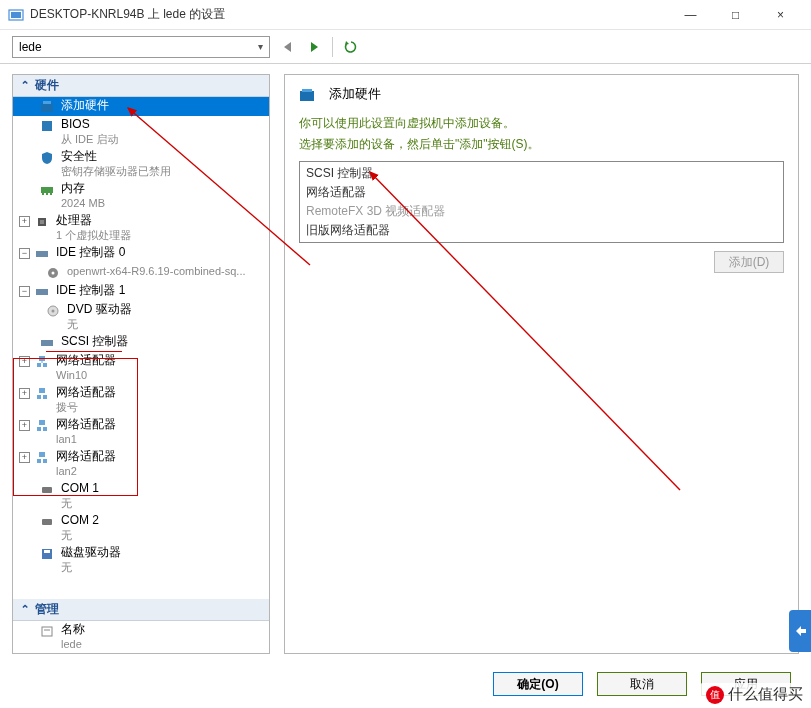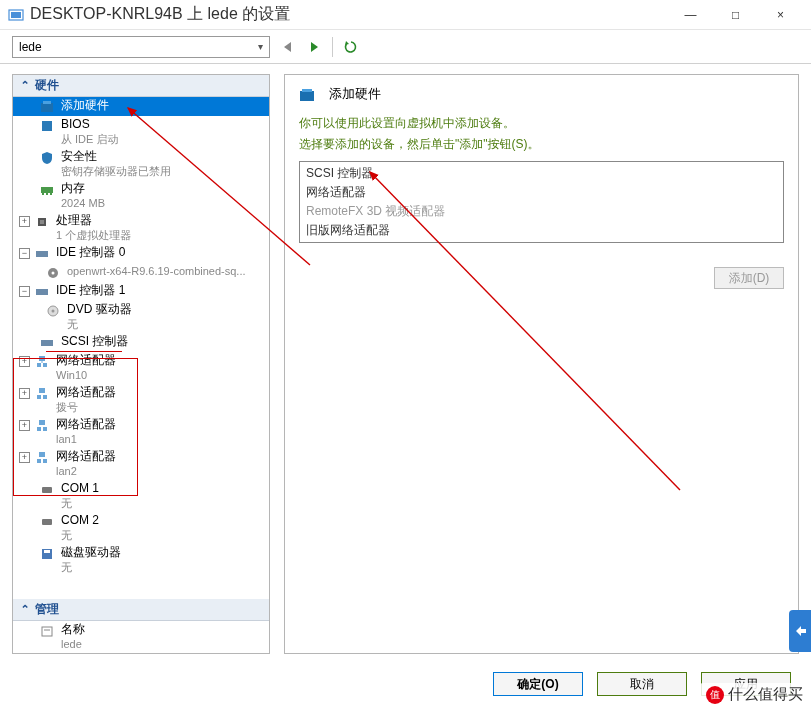--- a/index.html
+++ b/index.html
@@ -1,19 +1,19 @@
 <!DOCTYPE html>
 <html><head>
 <meta charset="utf-8">
 <style>
 * { box-sizing: border-box; margin: 0; padding: 0; font-family: "Microsoft YaHei", "Segoe UI", sans-serif; font-size: 12px; }
 body { background: #fff; width: 811px; height: 708px; overflow: hidden; position: relative; }
 .titlebar { height: 30px; display: flex; align-items: center; padding: 0 8px; border-bottom: 1px solid #e5e5e5; }
 .titleicon { width: 16px; height: 16px; margin-right: 6px; }
-.title-text { flex: 1; color: #333; font-size: 16px; }
+.title-text { flex: 1; color: #333; font-size: 12px; }
 .win-controls { display: flex; }
 .win-btn { width: 45px; height: 29px; display: flex; align-items: center; justify-content: center; color: #333; cursor: pointer; }
 .toolbar { height: 34px; display: flex; align-items: center; padding: 4px 12px; gap: 10px; border-bottom: 1px solid #d0d0d0; }
 .combo { width: 258px; height: 22px; border: 1px solid #999; background: #fff; display: flex; align-items: center; padding: 0 6px; justify-content: space-between; }
 .combo-arrow { color: #555; font-size: 10px; }
 .nav-btn { width: 16px; height: 16px; display: flex; align-items: center; justify-content: center; cursor: pointer; }
 .main { display: flex; height: 590px; padding: 10px 12px 0 12px; gap: 14px; }
 .left-panel { width: 258px; border: 1px solid #b5b5b5; background: #fff; display: flex; flex-direction: column; }
 .section-header { background: #e8eef5; border-bottom: 1px solid #c8d0da; display: flex; align-items: center; height: 22px; padding: 0 6px; color: #205090; font-weight: bold; cursor: pointer; }
 .chevron { width: 12px; display: inline-block; text-align: center; color: #205090; margin-right: 4px; font-size: 11px; }
@@ -24,21 +24,21 @@
 .item-icon { width: 16px; height: 16px; margin-right: 6px; flex-shrink: 0; margin-top: 1px; display:flex;align-items:center;justify-content:center; }
 .item-texts { display: flex; flex-direction: column; line-height: 15px; }
 .sub-text { color: #888; font-size: 11px; }
 .indent1 { padding-left: 32px; }
 .right-panel { flex: 1; border: 1px solid #b5b5b5; background: #fff; padding: 10px 14px; position: relative; }
 .right-title { display: flex; align-items: center; gap: 8px; margin-bottom: 12px; }
 .right-text { margin: 4px 0; color: #4d7c0f; }
 .device-list { border: 1px solid #888; margin-top: 8px; padding: 2px; }
 .device-item { padding: 1px 4px; color: #333; cursor: pointer; }
 .device-item.disabled { color: #9a9a9a; }
-.add-btn-row { text-align: right; margin-top: 24px; }
+.add-btn-row { text-align: right; margin-top: 8px; }
 .add-btn { width: 70px; height: 22px; border: 1px solid #bbb; background: #f0f0f0; color: #999; }
 .red-box { position: absolute; border: 1px solid #d00000; pointer-events: none; }
 .arrow-svg { position: absolute; top: 0; left: 0; pointer-events: none; }
 .footer { position: absolute; bottom: 12px; right: 20px; display: flex; gap: 14px; }
 .footer-btn { width: 90px; height: 24px; border: 1px solid #4d7c0f; background: #f5f5f5; cursor: pointer; }
 .footer-btn.primary { border: 1px solid #0078d7; font-weight: bold; }
 .watermark { position: absolute; right: 2px; bottom: 2px; display:flex;align-items:center;gap:4px;background:rgba(255,255,255,0.85);padding:2px 6px;border-radius:3px;}
 .watermark .wm-circle{width:18px;height:18px;border-radius:50%;background:#e60012;color:#fff;font-size:10px;display:flex;align-items:center;justify-content:center;}
 .side-tab{position:absolute;right:-2px;top:610px;width:24px;height:42px;background:#2d7dd2;border-radius:4px 0 0 4px;display:flex;align-items:center;justify-content:center;}
 .scsi-strike{position:absolute;left:46px;top:351px;width:76px;border-top:1px solid #d00000;pointer-events:none;}

